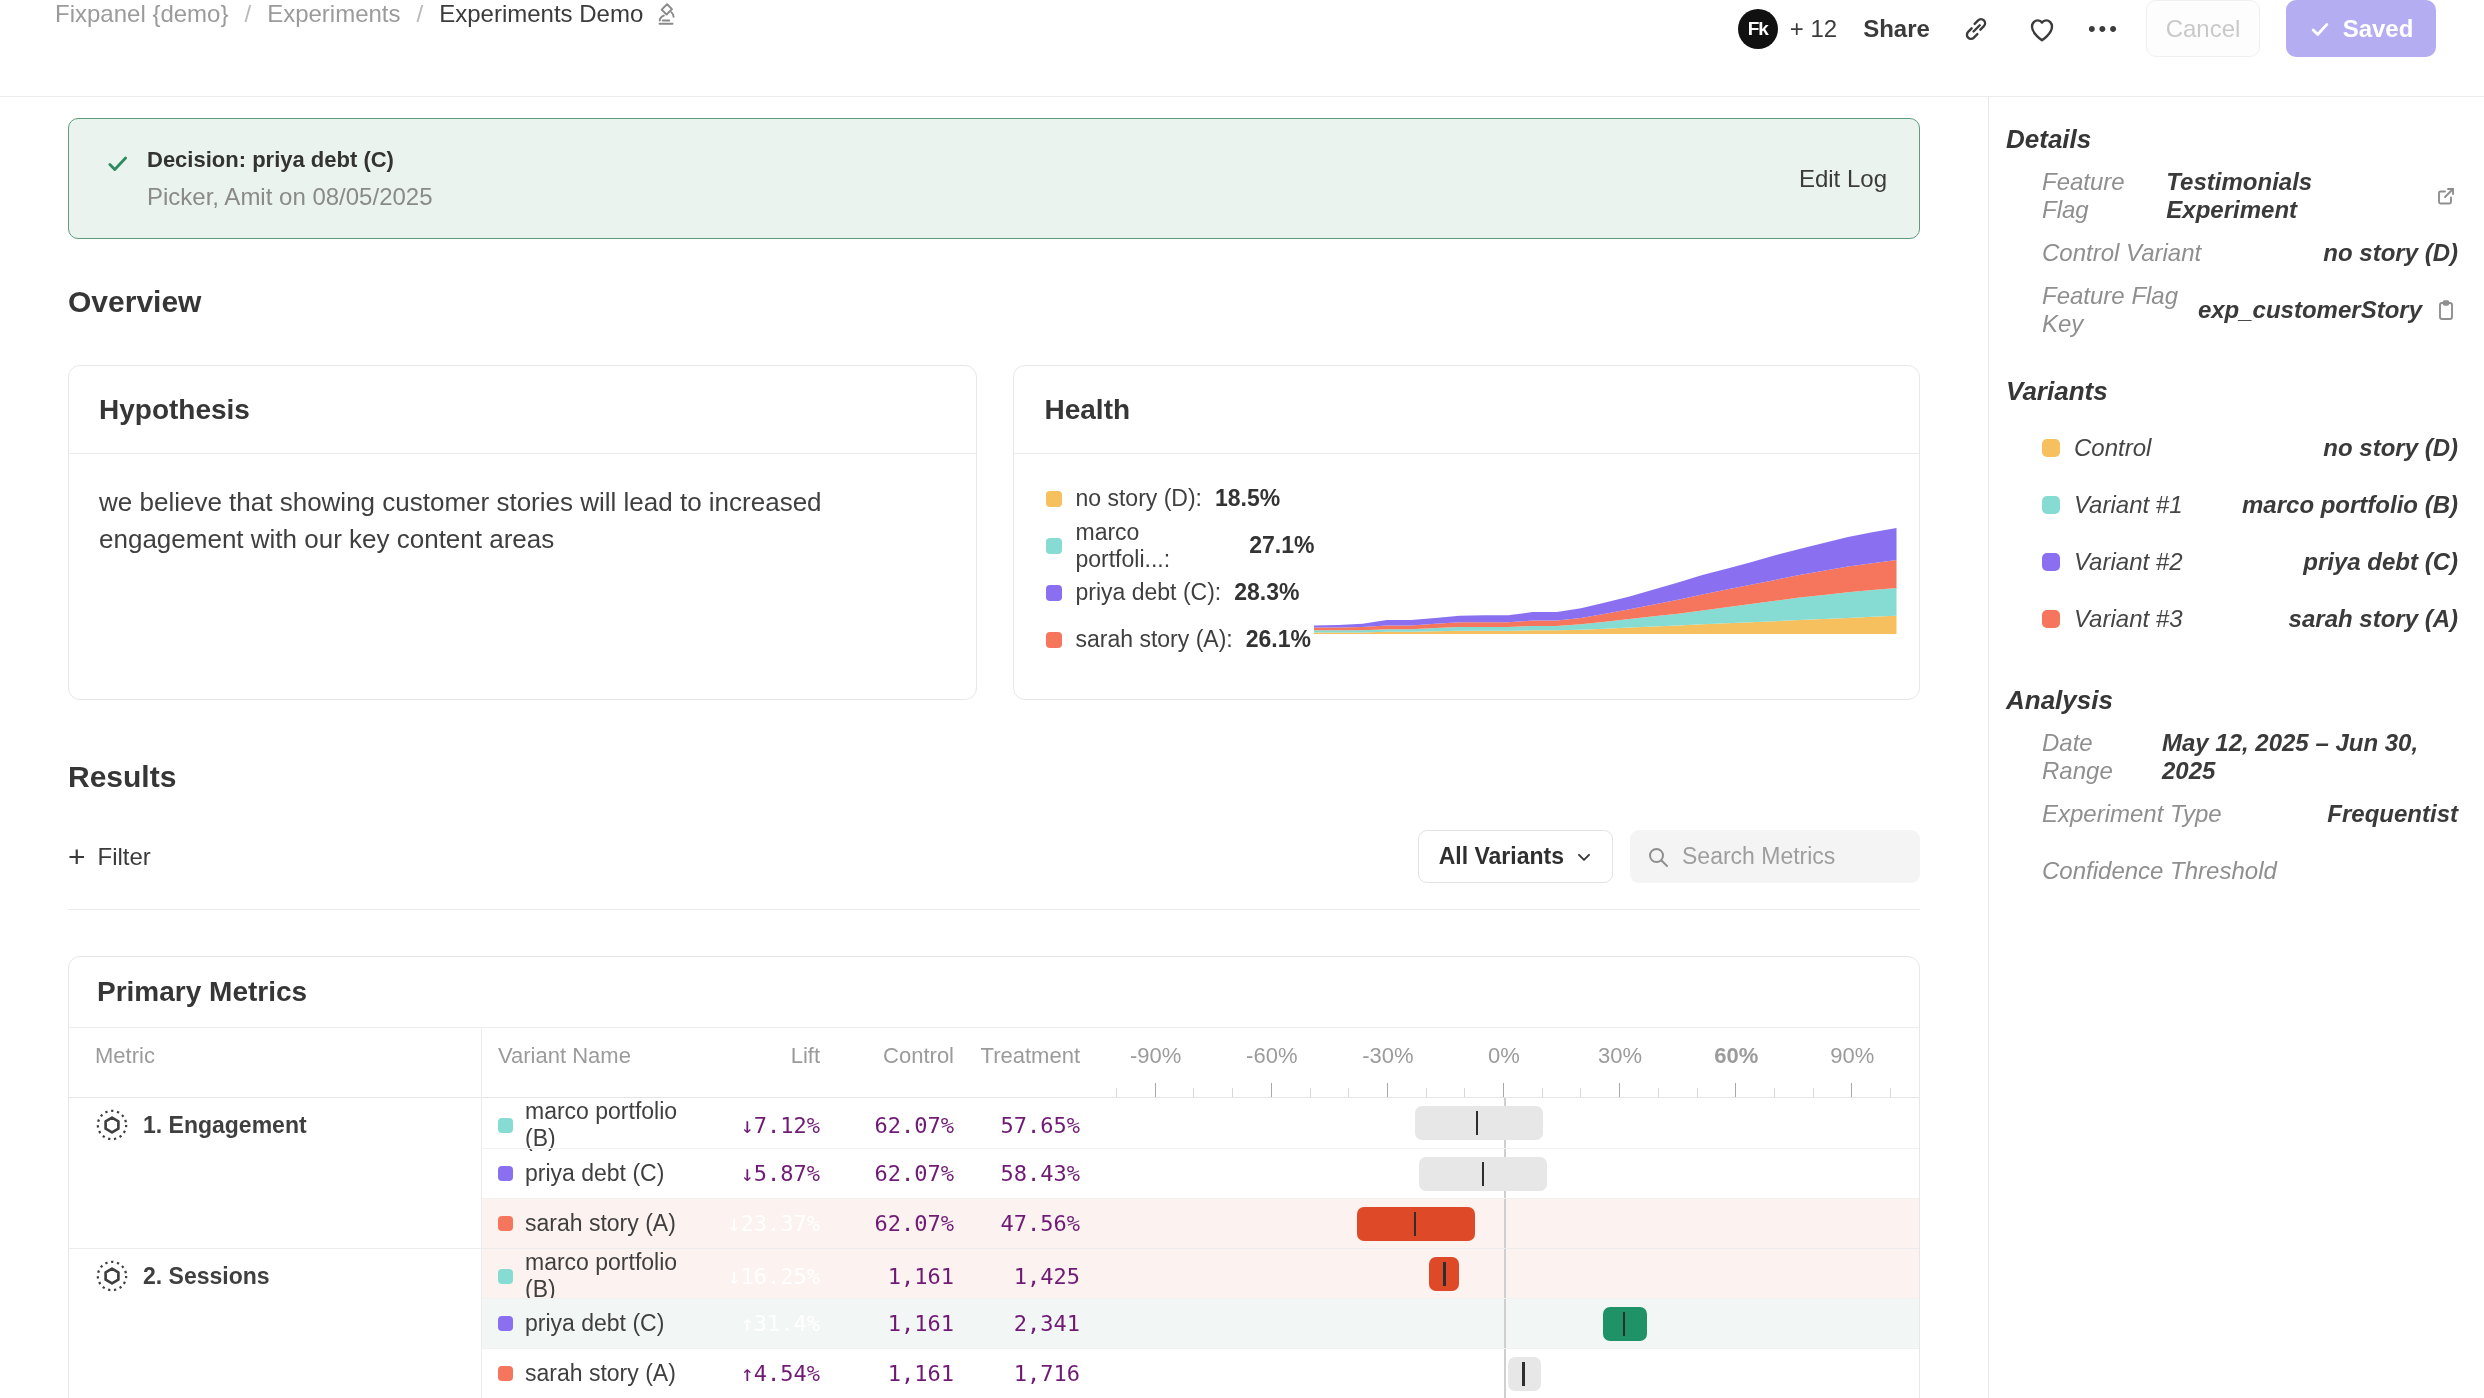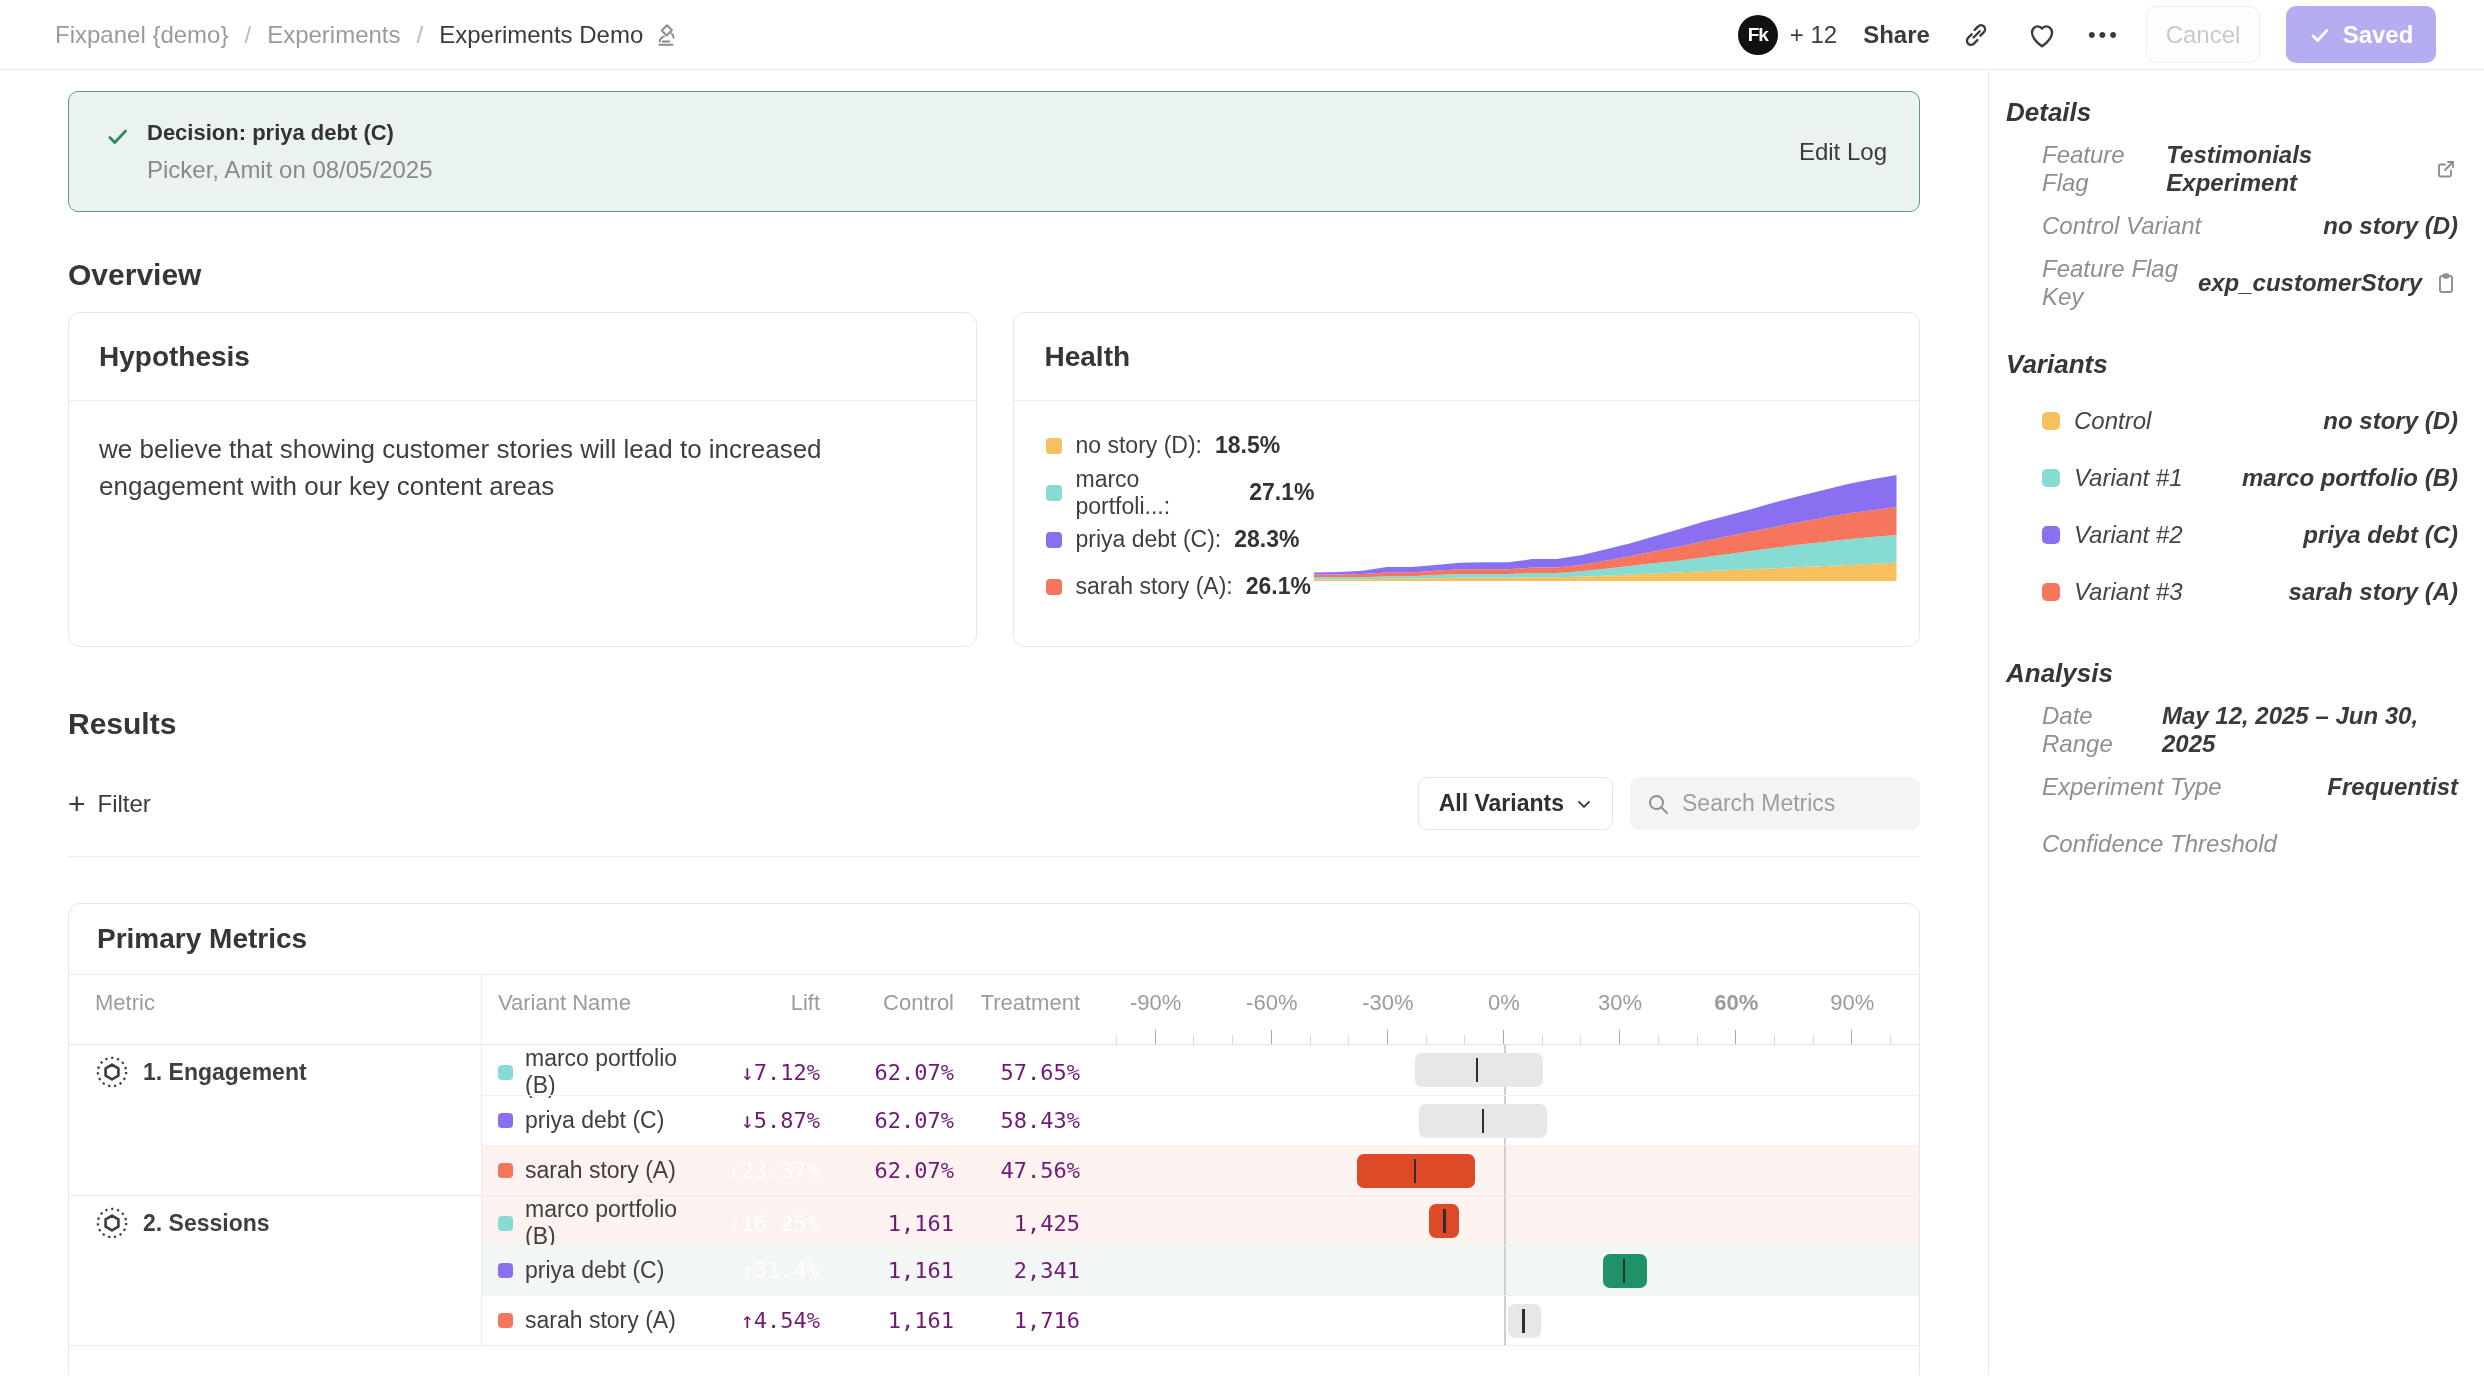--- a/index.html
+++ b/index.html
@@ -1,21 +1,21 @@
 <!DOCTYPE html>
 <html><head>
 <meta charset="utf-8">
 <style>
   * { margin:0; padding:0; box-sizing:border-box; }
   html,body { background:#fff; }
   body { font-family:"Liberation Sans", sans-serif; color:#3b3b3b; }
   .app { position:relative; width:2484px; height:1398px; background:#fff; overflow:hidden; }
 
   
-  .topbar { height:70px; border-bottom:1px solid #ececec; display:flex; align-items:center; justify-content:space-between; padding:0 48px 0 55px; }
+  .topbar { height:97px; border-bottom:1px solid #ececec; display:flex; align-items:flex-start; justify-content:space-between; padding:0 48px 0 55px; }
   .crumbs { display:flex; align-items:center; gap:16px; font-size:24px; }
   .crumb { color:#9b9b9b; cursor:pointer; }
   .crumb.current { color:#3b3b3b; display:flex; align-items:center; gap:10px; }
   .crumb-sep { color:#b9b9b9; }
   .top-actions { display:flex; align-items:center; gap:26px; }
   .avatar { width:40px; height:40px; border-radius:50%; background:#111; color:#fff; display:flex; align-items:center; justify-content:center; font-weight:bold; font-size:19px; letter-spacing:-1px; }
   .collab { font-size:24px; color:#3b3b3b; margin-left:-14px; }
   .share { font-size:24px; font-weight:bold; color:#3b3b3b; }
   .icon-btn { display:flex; align-items:center; justify-content:center; width:40px; height:40px; color:#3b3b3b; }
   .dots { font-size:22px; letter-spacing:3px; color:#3b3b3b; }
@@ -31,21 +31,21 @@
   .banner { height:121px; background:#eaf3ee; border:1px solid #5d9d7d; border-radius:10px; display:flex; align-items:center; justify-content:space-between; padding:0 32px 0 36px; margin-bottom:46px; }
   .banner-left { display:flex; gap:16px; }
   .banner-check { margin-top:4px; color:#2e8a5f; }
   .banner-title { font-size:22px; font-weight:bold; color:#333; }
   .banner-sub { font-size:24px; color:#8a8a8a; margin-top:10px; }
   .banner-edit { font-size:24px; color:#3b3b3b; cursor:pointer; }
 
   h2.section { font-size:30px; font-weight:bold; color:#363636; }
 
   
-  .cards { display:flex; gap:36px; margin-top:20px; }
+  .cards { display:flex; gap:36px; margin-top:46px; }
   .card { border:1px solid #e7e7e7; border-radius:12px; background:#fff; }
   .card-hyp { width:915px; height:335px; }
   .card-health { width:912px; height:335px; }
   .card-head { height:88px; border-bottom:1px solid #ececec; display:flex; align-items:center; padding:0 30px; font-size:28px; font-weight:bold; color:#363636; }
   .hyp-body { padding:30px 30px 0 30px; font-size:26px; line-height:37px; color:#3f3f3f; }
 
   .health-content { display:flex; padding:26px 14px 0 32px; }
   .legend { width:268px; display:flex; flex-direction:column; gap:22px; padding-top:6px; }
   .legend-item { display:flex; align-items:center; gap:13px; font-size:23px; color:#3f3f3f; height:25px; }
   .chip { width:16px; height:16px; border-radius:4px; flex:none; }

